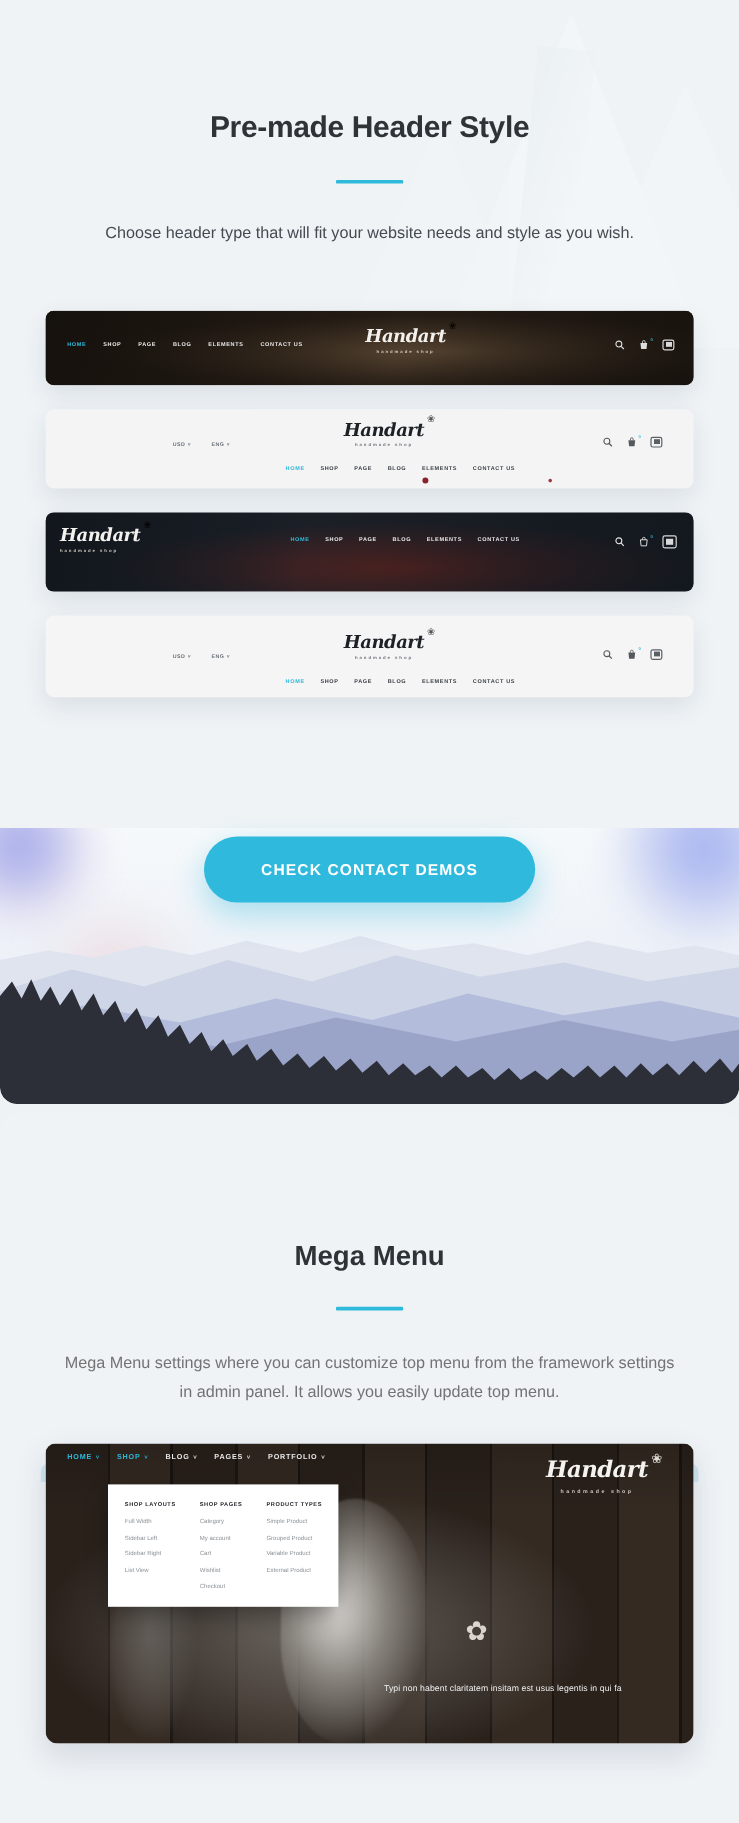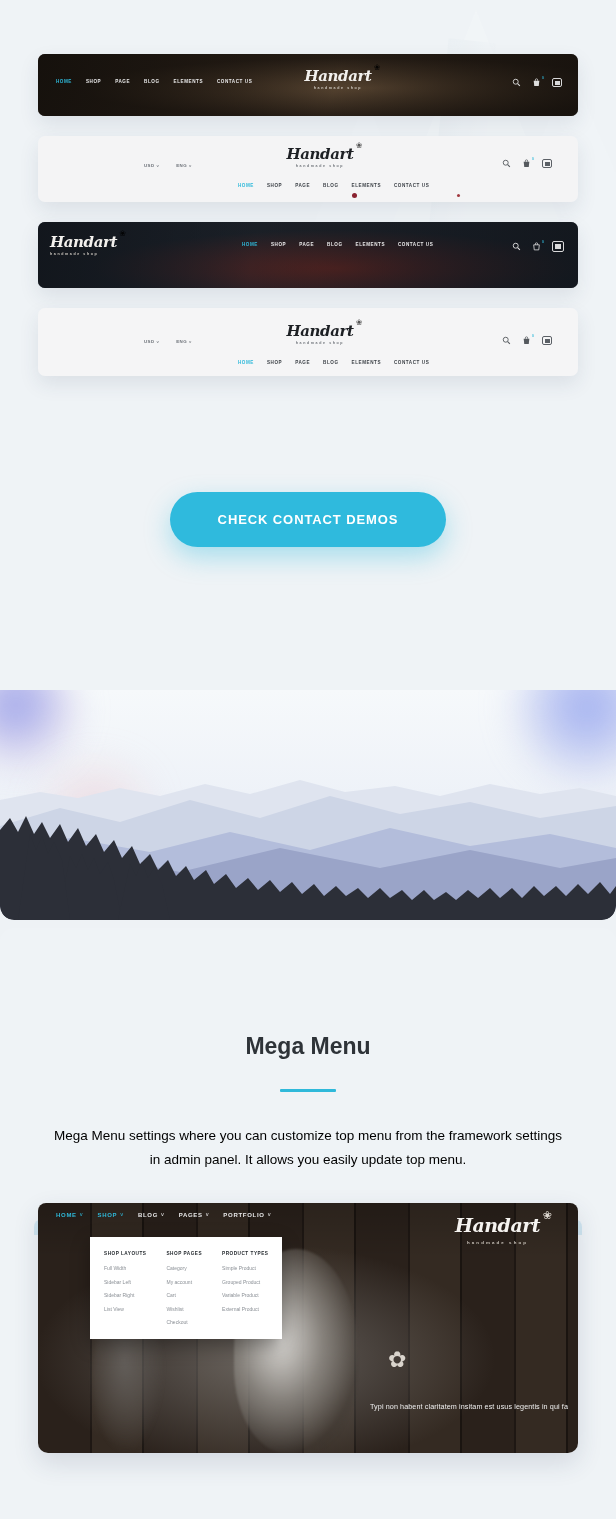--- a/index.html
+++ b/index.html
@@ -208,21 +208,21 @@
     width: 616px;
     height: 591px;
     background: #eff3f6;
     border-radius: 14px 14px 0 0;
     overflow: hidden;
   }
   .sec2-head { text-align: center; padding-top: 105px; }
   .sec2-title { font-size: 23px; font-weight: 700; color: #2e3338; }
   .sec2-sub {
     margin: 32px auto 16px; width: 510px; font-size: 13.5px;
-    color: #000000; line-height: 1.75;
+    color: #737373; line-height: 1.75;
   }
 
   
   .stack { position: relative; margin-top: 32px; height: 0; }
   .stack-l {
     position: absolute; left: 50%; transform: translateX(-50%);
     border-radius: 8px 8px 0 0;
   }
   .stack-l.l1 { width: 486px; height: 14px; top: 0;  background: #e4eef4; }
   .stack-l.l2 { width: 520px; height: 14px; top: 8px; background: #dceaf2; }
@@ -306,37 +306,42 @@
   }
   .mega-hero .sprig2 {
     position:absolute; left: 130px; top: -46px; font-size: 22px; color:#e7e2da; opacity:.92;
   }
   .mega-hero h2 {
     font-family: "DejaVu Serif", serif; font-weight: 700;
     font-size: 26px; color: #ffffff; letter-spacing: -.4px; line-height: 1;
   }
   .mega-hero p {
     margin-top: 9px; margin-left: 62px;
-    font-size: 7.2px; color: #efefef; letter-spacing: .1px; white-space: nowrap; text-align: right;
+    font-size: 7.2px; color: #efefef; letter-spacing: .1px; white-space: nowrap;
   }
 </style>
 </head>
 <body>
 
 <div class="page">
 
   <section class="section-one">
 
     <div class="mountain-photo">
       <div class="mtn-b"></div>
       <div class="mtn-c"></div>
       <div class="mtn-a"></div>
       <div class="mtn-shade"></div>
     </div>
 
+    <div class="sec1-head">
+      <h1 class="sec1-title">Pre-made Header Style</h1>
+      <div class="divider"></div>
+      <p class="sec1-sub">Choose header type that will fit your website needs and style as you wish.</p>
+    </div>
 
     <div class="mockups">
 
       <div class="mock dark1">
         <div class="mock-inner on-dark">
           <div class="mk-nav on-dark" style="left:18px; top:25px;">
             <span class="active">HOME</span>
             <span>SHOP</span>
             <span>PAGE</span>
             <span>BLOG</span>

